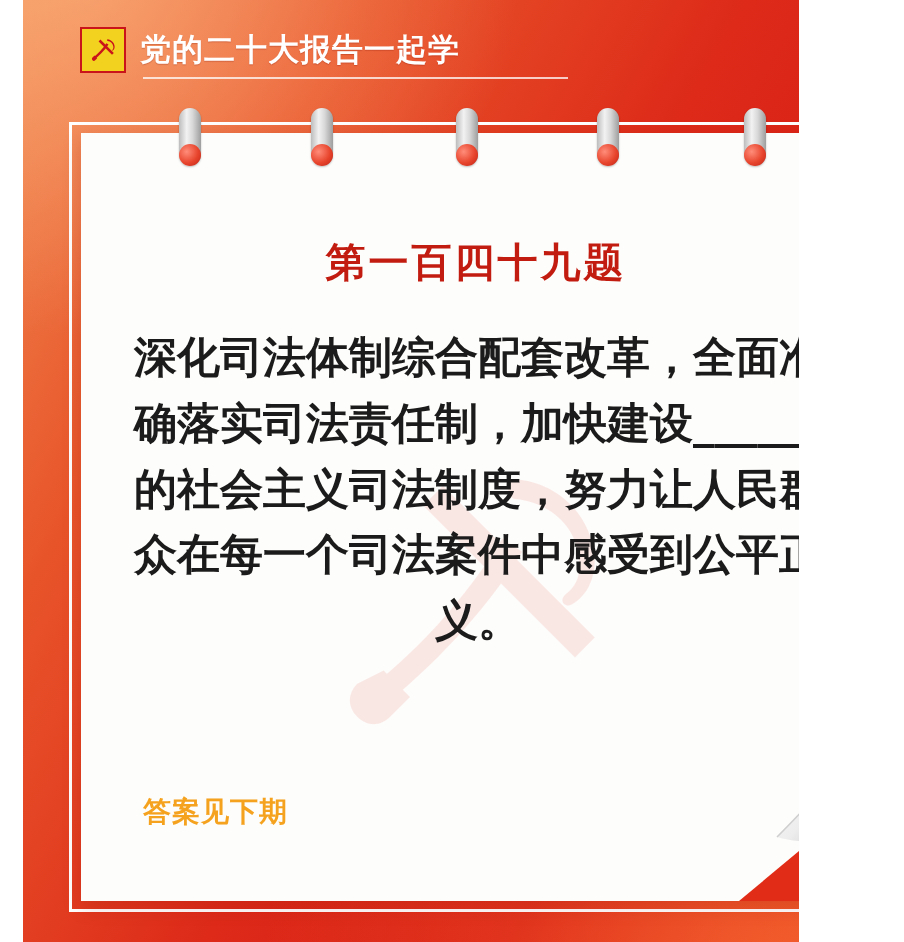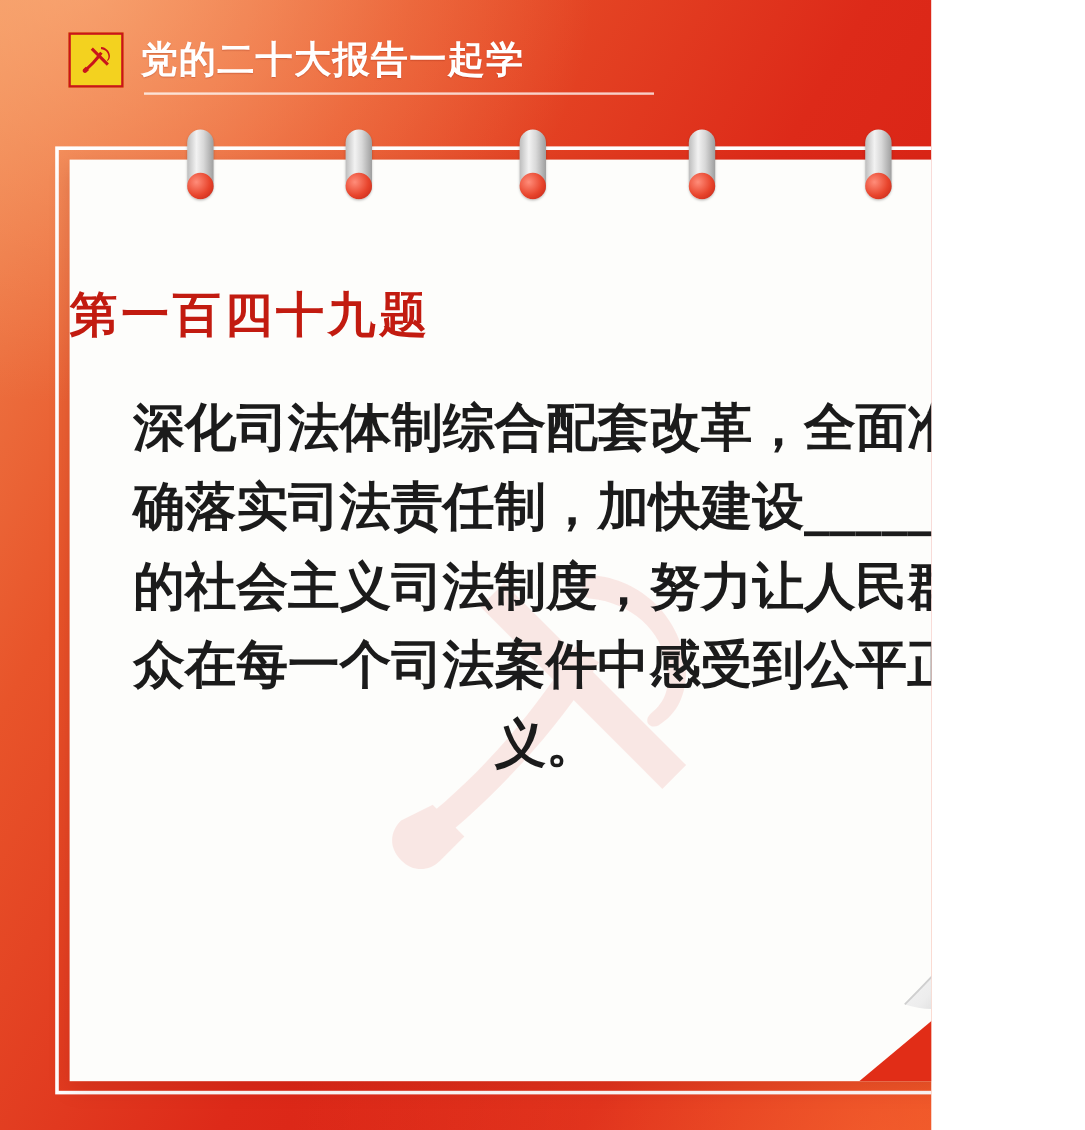--- a/index.html
+++ b/index.html
@@ -11,20 +11,21 @@
     height: 942px;
     overflow: hidden;
     font-family: "Liberation Sans", sans-serif;
   }
   .poster {
     position: relative;
     width: 776px;
     height: 942px;
     background: linear-gradient(120deg, #f08a52 0%, #e8542a 26%, #dd2a19 55%, #d81f14 78%, #e8471f 100%);
     overflow: hidden;
+    margin-left: 23px;
   }
   
   .poster::before {
     content: "";
     position: absolute;
     left: -120px;
     top: -180px;
     width: 620px;
     height: 520px;
     background: radial-gradient(ellipse at 30% 30%, rgba(255,190,140,0.55) 0%, rgba(255,160,110,0.0) 70%);
@@ -147,20 +148,21 @@
     border-radius: 11px;
     background: radial-gradient(circle at 35% 35%, #ff8d7a 0%, #e8452d 55%, #bf2113 100%);
   }
 
   
   .q-number {
     position: absolute;
     left: 0;
     right: 0;
     top: 102px;
+    text-align: center;
     font-size: 40px;
     font-weight: bold;
     color: #c21b10;
     letter-spacing: 3px;
     z-index: 4;
     font-family: "DejaVu Sans", "Liberation Sans", sans-serif;
   }
   .q-body {
     position: absolute;
     left: 44px;
@@ -239,20 +241,21 @@
           <path d="M22 72 L30 80 L24 86 C21 89 17 89 14 86 C11 83 11 79 14 76 Z"></path>
           <path d="M34 22 L40 16 L86 62 L80 68 Z"></path>
         </g>
       </svg>
     </div>
 
     <div class="q-number">第一百四十九题</div>
 
     <div class="q-body">深化司法体制综合配套改革，全面准确落实司法责任制，加快建设______的社会主义司法制度，努力让人民群众在每一个司法案件中感受到公平正义。</div>
 
+    <div class="answer-note">答案见下期</div>
 
     <div class="curl-red"></div>
     <div class="curl-fold">
       <svg width="122" height="118" viewBox="0 0 122 118" aria-hidden="true">
         <defs>
           <linearGradient id="foldg" x1="0" y1="0" x2="1" y2="1">
             <stop offset="0%" stop-color="#ffffff"></stop>
             <stop offset="55%" stop-color="#ededed"></stop>
             <stop offset="100%" stop-color="#b9b9b9"></stop>
           </linearGradient>

